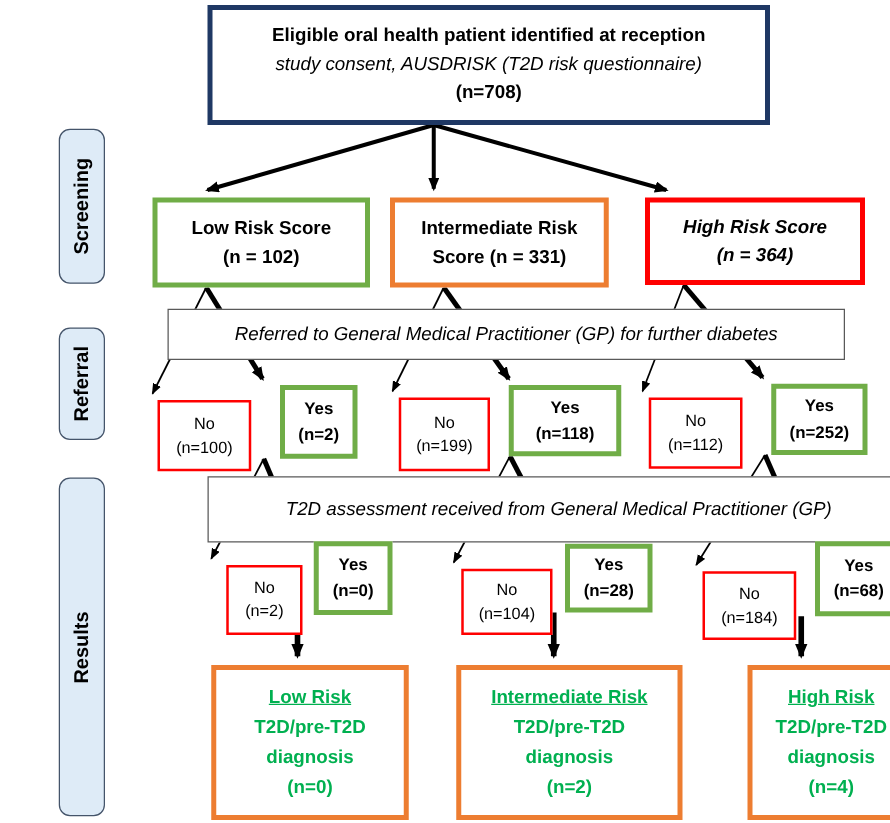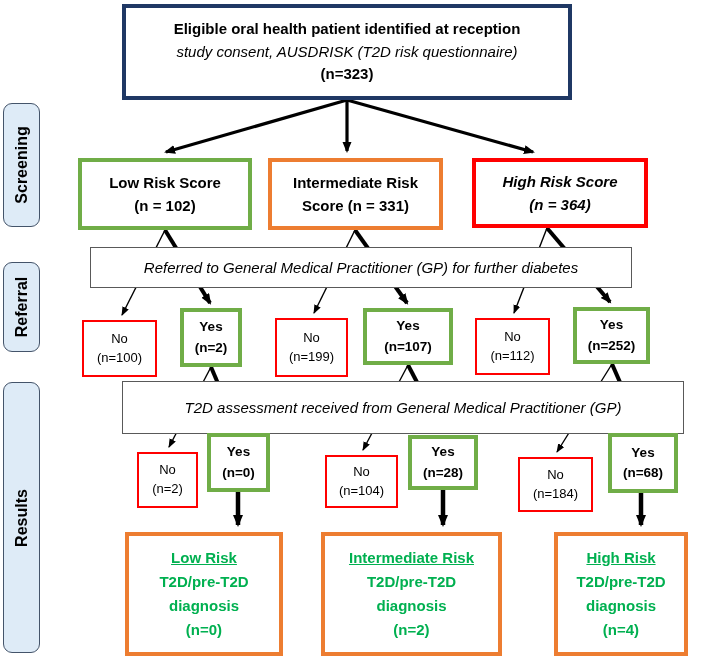--- a/index.html
+++ b/index.html
@@ -1,20 +1,20 @@
 <!DOCTYPE html>
 <html><head>
 <meta charset="utf-8">
 <style>
   html,body{margin:0;padding:0;background:#fff;}
   #canvas{
     position:relative;width:712px;height:658px;background:#fff;overflow:hidden;
     font-family:"Liberation Sans",sans-serif;color:#000;
   }
-  .abs{position:absolute;box-sizing:border-box;}
+  .abs{position:absolute;box-sizing:border-box;margin-left:44px;}
   #arrow-layer{position:absolute;left:0;top:0;z-index:1;}
   .band{
     background:#fff;border:1.4px solid #595959;z-index:2;
     display:flex;align-items:center;justify-content:center;text-align:center;
     font-weight:normal;font-style:italic;font-size:15px;
   }
   .box{
     background:#fff;z-index:3;display:flex;flex-direction:column;
     align-items:center;justify-content:center;text-align:center;
   }
@@ -88,21 +88,21 @@
   <div class="abs vtab" style="left:3px;top:262px;width:37px;height:90px;">
     <span>Referral</span>
   </div>
   <div class="abs vtab" style="left:3px;top:382px;width:37px;height:271px;">
     <span>Results</span>
   </div>
 
   <div class="abs box navy-box" style="left:122px;top:4px;width:450px;height:96px;">
     <span class="t1">Eligible oral health patient identified at reception</span>
     <span class="t2">study consent, AUSDRISK (T2D risk questionnaire)</span>
-    <span class="t3">(n=323)</span>
+    <span class="t3">(n=708)</span>
   </div>
 
   <div class="abs box risk green" style="left:78px;top:158px;width:174px;height:72px;">
     <span>Low Risk Score</span>
     <span>(n = 102)</span>
   </div>
   <div class="abs box risk orange" style="left:268px;top:158px;width:175px;height:72px;">
     <span>Intermediate Risk</span>
     <span>Score (n = 331)</span>
   </div>
@@ -122,21 +122,21 @@
   <div class="abs box yes-box" style="left:180px;top:308px;width:62px;height:59px;">
     <span>Yes</span>
     <span>(n=2)</span>
   </div>
   <div class="abs box no-box" style="left:275px;top:318px;width:73px;height:59px;">
     <span>No</span>
     <span>(n=199)</span>
   </div>
   <div class="abs box yes-box" style="left:363px;top:308px;width:90px;height:57px;">
     <span>Yes</span>
-    <span>(n=107)</span>
+    <span>(n=118)</span>
   </div>
   <div class="abs box no-box" style="left:475px;top:318px;width:75px;height:57px;">
     <span>No</span>
     <span>(n=112)</span>
   </div>
   <div class="abs box yes-box" style="left:573px;top:307px;width:77px;height:57px;">
     <span>Yes</span>
     <span>(n=252)</span>
   </div>
 

